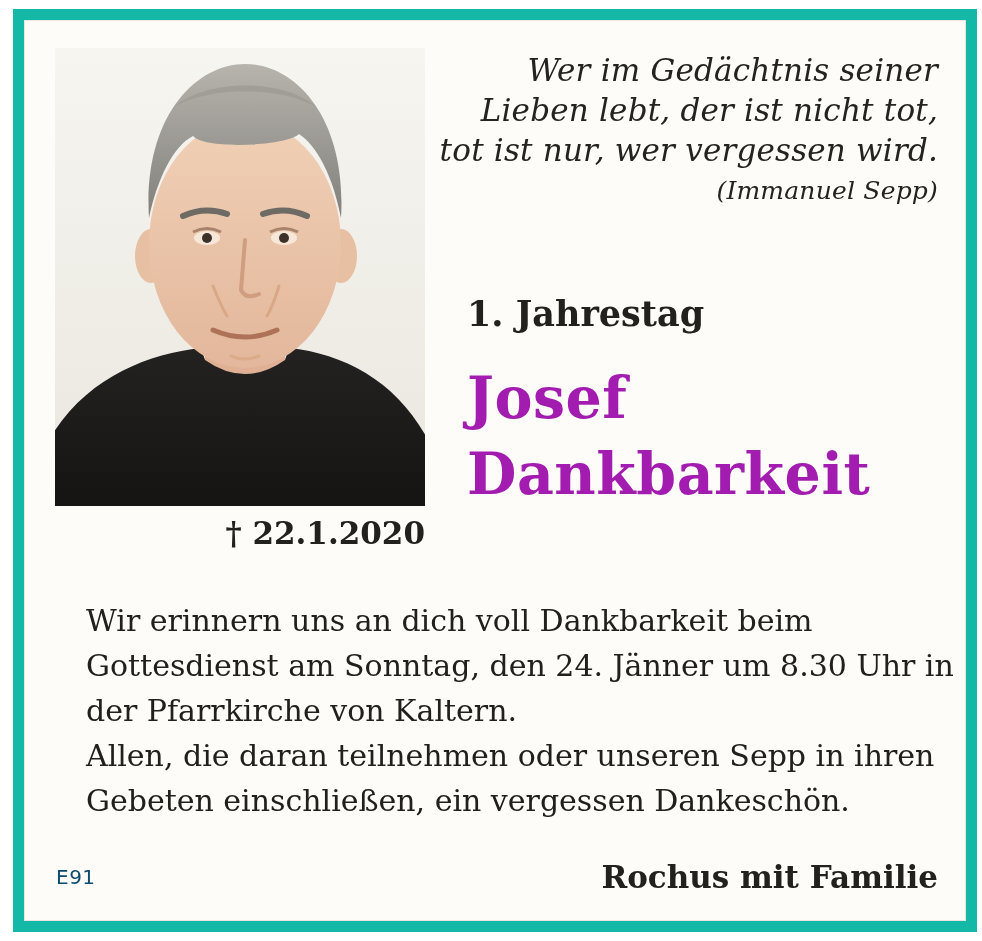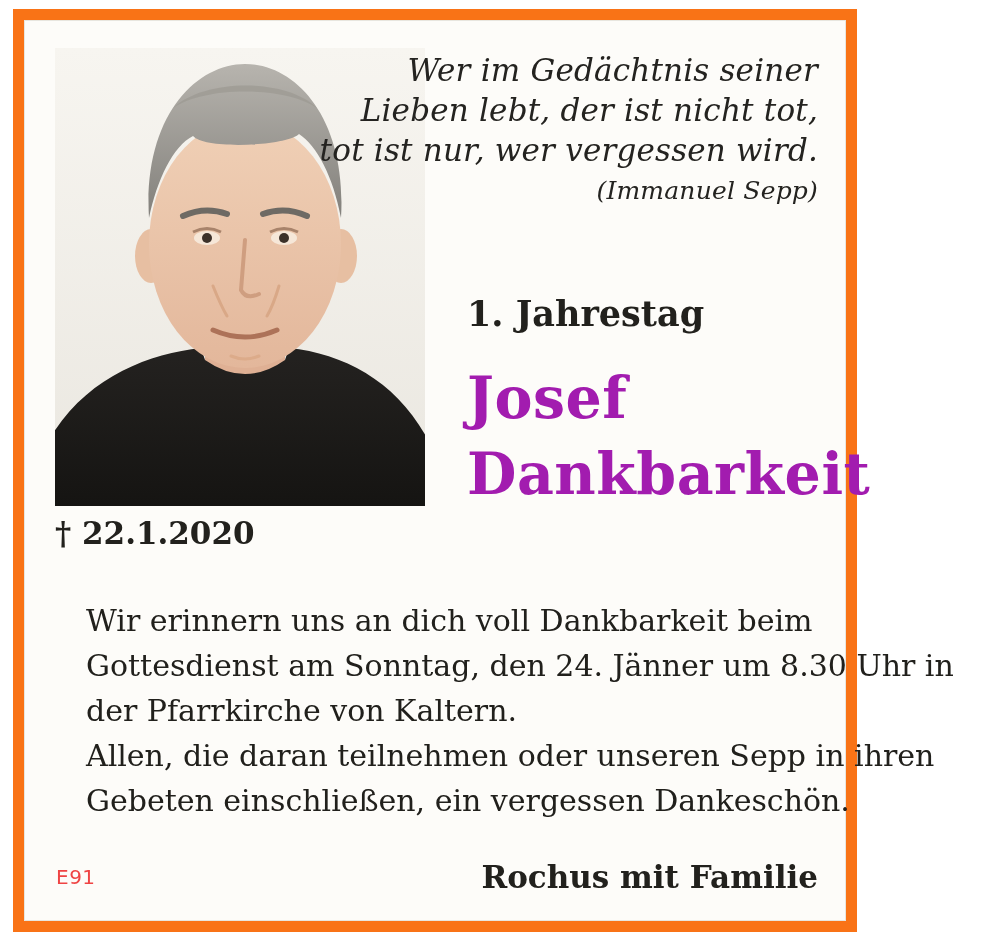--- a/index.html
+++ b/index.html
@@ -12,22 +12,22 @@
     overflow: hidden;
   }
   .page {
     position: absolute;
     inset: 0;
     background: #ffffff;
   }
   .frame {
     position: absolute;
     left: 13px; top: 9px;
-    width: 844px; height: 923px;
-    border: 11px solid #f97316;
+    width: 964px; height: 923px;
+    border: 11px solid #14b8a6;
     background: #fdfcf9;
     box-shadow: inset 0 0 0 1px #e8e6df;
   }
   
   .photo {
     position: absolute;
     left: 31px; top: 28px;          
     width: 370px; height: 458px;
     background: #f3f1ec;
     overflow: hidden;
@@ -48,21 +48,21 @@
   .quote-attribution {
     font-size: 25px;
     line-height: 38px;
     padding-top: 2px;
   }
   
   .death-date {
     position: absolute;
     left: 31px; top: 495px;
     width: 370px;
-    text-align: left;
+    text-align: right;
     font-weight: bold;
     font-size: 31px;
     color: #22211d;
   }
   
   .title-block {
     position: absolute;
     left: 443px; top: 272px;
     width: 490px;
   }
@@ -90,21 +90,21 @@
     color: #21201c;
     margin-left: 31px;
   }
   .announcement p { margin: 0; }
   
   .print-code {
     position: absolute;
     left: 32px; bottom: 32px;
     font-family: "DejaVu Sans", "Liberation Sans", sans-serif;
     font-size: 20px;
-    color: #ef4444;
+    color: #0c4a6e;
     letter-spacing: 0.5px;
   }
   .signature {
     position: absolute;
     right: 28px; bottom: 26px;
     font-weight: bold;
     font-size: 31px;
     color: #22211d;
   }
 </style>

